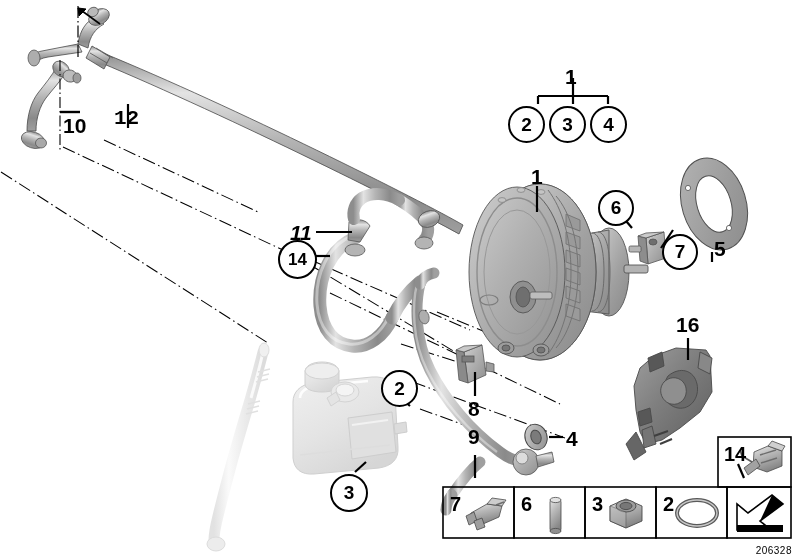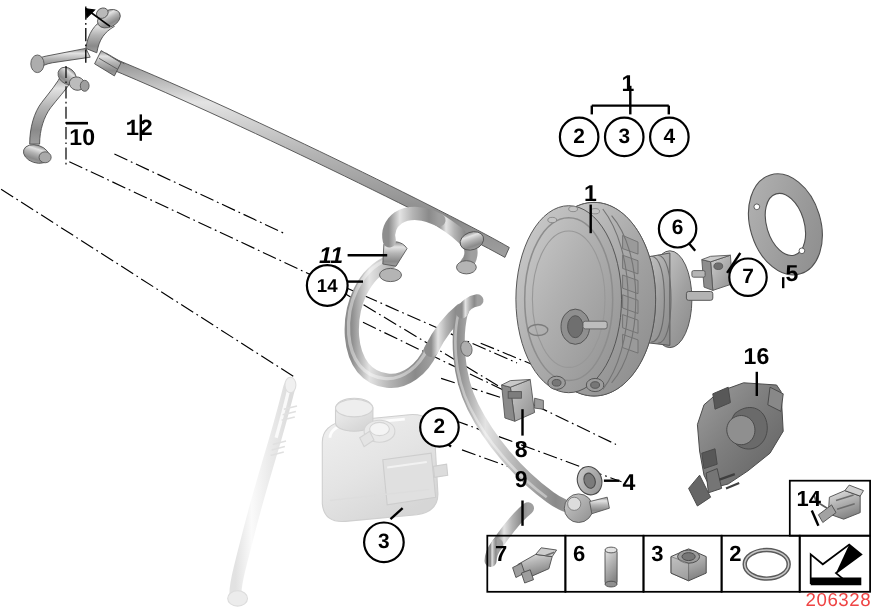--- a/index.html
+++ b/index.html
@@ -5,21 +5,21 @@
   html,body{margin:0;padding:0;background:#ffffff;}
   body{width:800px;height:560px;overflow:hidden;font-family:"Liberation Sans",sans-serif;}
   #stage{position:relative;width:800px;height:560px;background:#fff;}
   #stage svg{position:absolute;left:0;top:0;}
   .lbl{position:absolute;font-family:"Liberation Sans",sans-serif;font-weight:bold;color:#000;
        line-height:1;white-space:nowrap;}
   .lbl-lg{font-size:21px;}
   .circ{position:absolute;border:2.5px solid #000;border-radius:50%;background:#fff;
         display:flex;align-items:center;justify-content:center;
         font-family:"Liberation Sans",sans-serif;font-weight:bold;font-size:19px;color:#000;}
-  .partno{position:absolute;right:8px;bottom:4px;font-size:17px;color:#ef4444;letter-spacing:.5px;
+  .partno{position:absolute;right:8px;bottom:4px;font-size:10px;color:#000000;letter-spacing:.5px;
           font-family:"Liberation Sans",sans-serif;}
   .legend-num{position:absolute;font-weight:bold;font-size:20px;color:#000;font-family:"Liberation Sans",sans-serif;}
 </style>
 </head>
 <body>
 
 <div id="stage">
 
   <svg width="800" height="560" viewBox="0 0 800 560">
     <defs>

